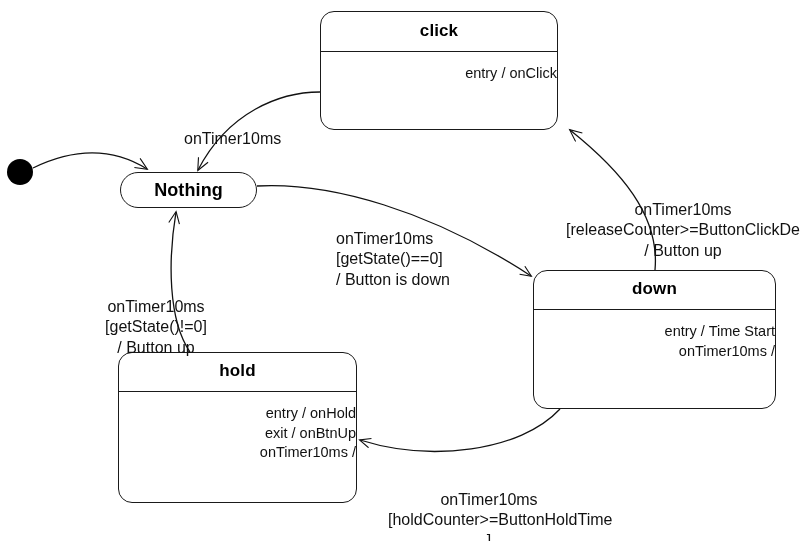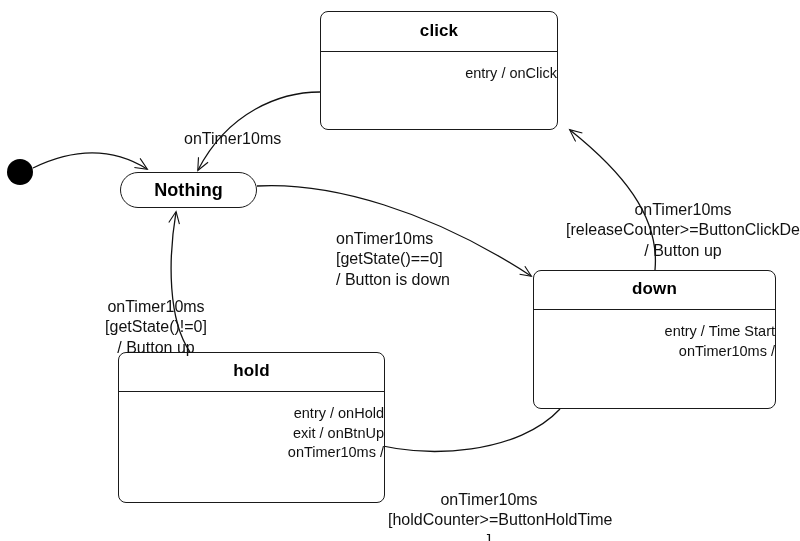--- a/index.html
+++ b/index.html
@@ -23,21 +23,21 @@
     position: absolute;
     left: 0;
     top: 0;
     width: 800px;
     height: 541px;
   }
   .state-box {
     position: absolute;
     box-sizing: border-box;
     border: 1.4px solid #1a1a1a;
-    border-radius: 8px;
+    border-radius: 14px;
     background: #ffffff;
     overflow: hidden;
   }
   .state-title {
     text-align: center;
     font-weight: bold;
     font-size: 17px;
     color: #000;
     letter-spacing: 0.1px;
   }
@@ -104,21 +104,21 @@
     <div class="state-title" style="margin-top:7px; font-size:18px;">Nothing</div>
   </div>
 
   <div class="state-box" style="left:533px; top:270px; width:243px; height:139px;">
     <div class="state-title" style="margin-top:8px;">down</div>
     <div class="state-divider" style="margin-top:10px;"></div>
     <div class="state-body">entry / Time Start
 onTimer10ms /</div>
   </div>
 
-  <div class="state-box" style="left:118px; top:352px; width:267px; height:151px;">
+  <div class="state-box" style="left:118px; top:352px; width:239px; height:151px;">
     <div class="state-title" style="margin-top:8px;">hold</div>
     <div class="state-divider" style="margin-top:10px;"></div>
     <div class="state-body">entry / onHold
 exit / onBtnUp
 onTimer10ms /</div>
   </div>
 
   <div class="tlabel left" style="left:184px; top:93px; width:110px;">onTimer10ms</div>
 
   <div class="tlabel left" style="left:336px; top:193px; width:180px;">onTimer10ms

